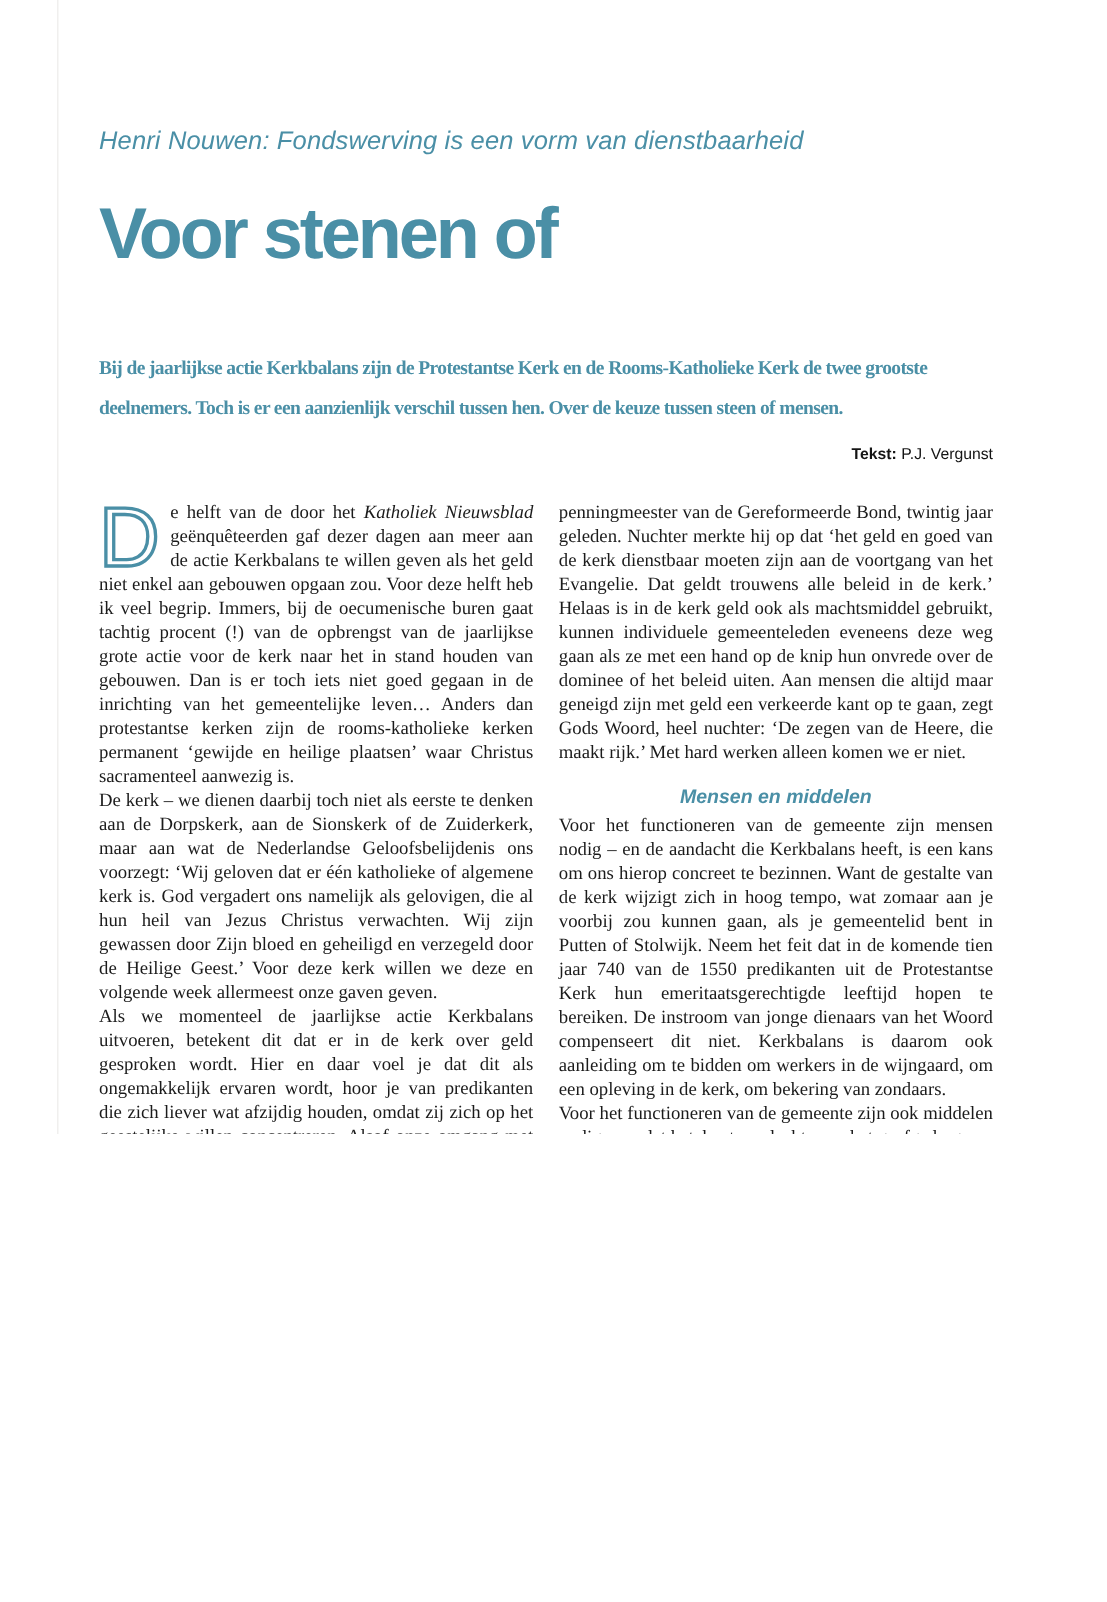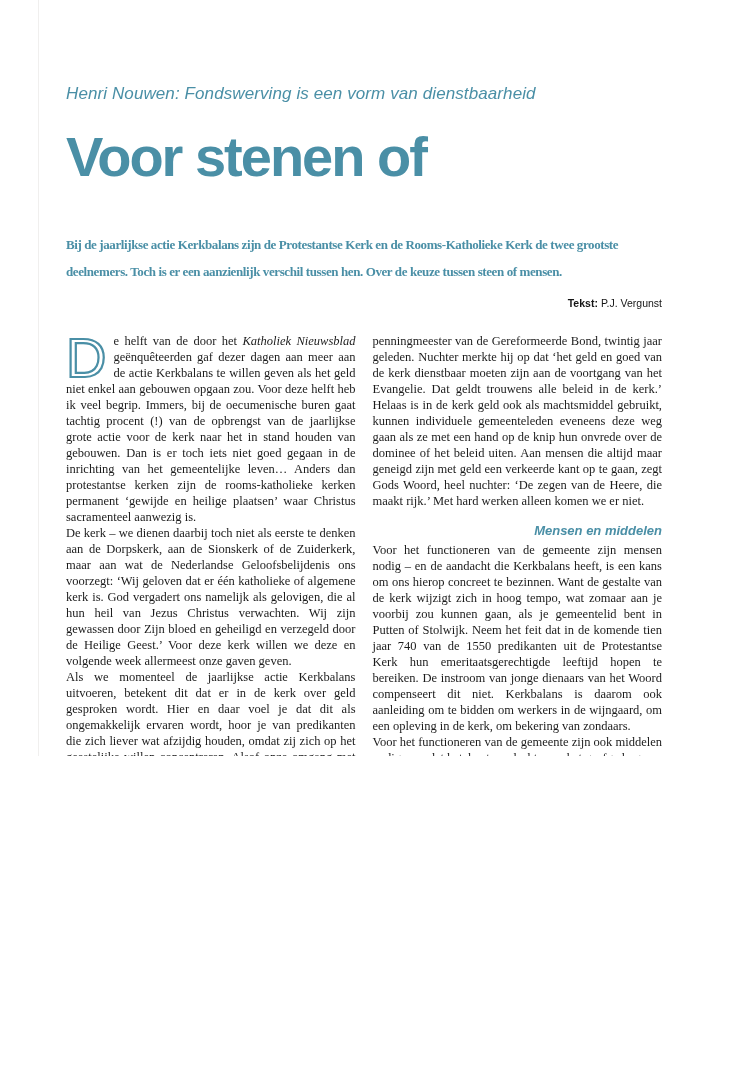--- a/index.html
+++ b/index.html
@@ -24,21 +24,21 @@
   .kicker{
     color:var(--accent);
     font-style:italic;
     font-size:17px;
     line-height:20px;
     letter-spacing:0.1px;
   }
   .title{
     color:var(--accent);
     font-weight:bold;
-    font-size:56px;
+    font-size:48px;
     line-height:69px;
     letter-spacing:-2px;
     margin:18px 0 0 0;
   }
   .intro{
     color:var(--accent);
     font-weight:bold;
     font-size:13px;
     letter-spacing:-0.4px;
     line-height:27px;
@@ -69,21 +69,21 @@
   }
   .body-para{margin:0;}
   .subhead{
     color:var(--accent);
     font-family:"Liberation Sans",sans-serif;
     font-style:italic;
     font-weight:bold;
     font-size:13px;
     line-height:16px;
     margin:14px 0 3px 0;
-    text-align:right;
+    text-align:center;
   }
   .it{font-style:italic;margin-top:36px;}
   .dropcap{
     float:left;
     font-family:"Liberation Sans",sans-serif;
     font-size:56px;
     line-height:46px;
     padding:2px 7px 0 0;
     font-weight:400;
     color:var(--accent);

